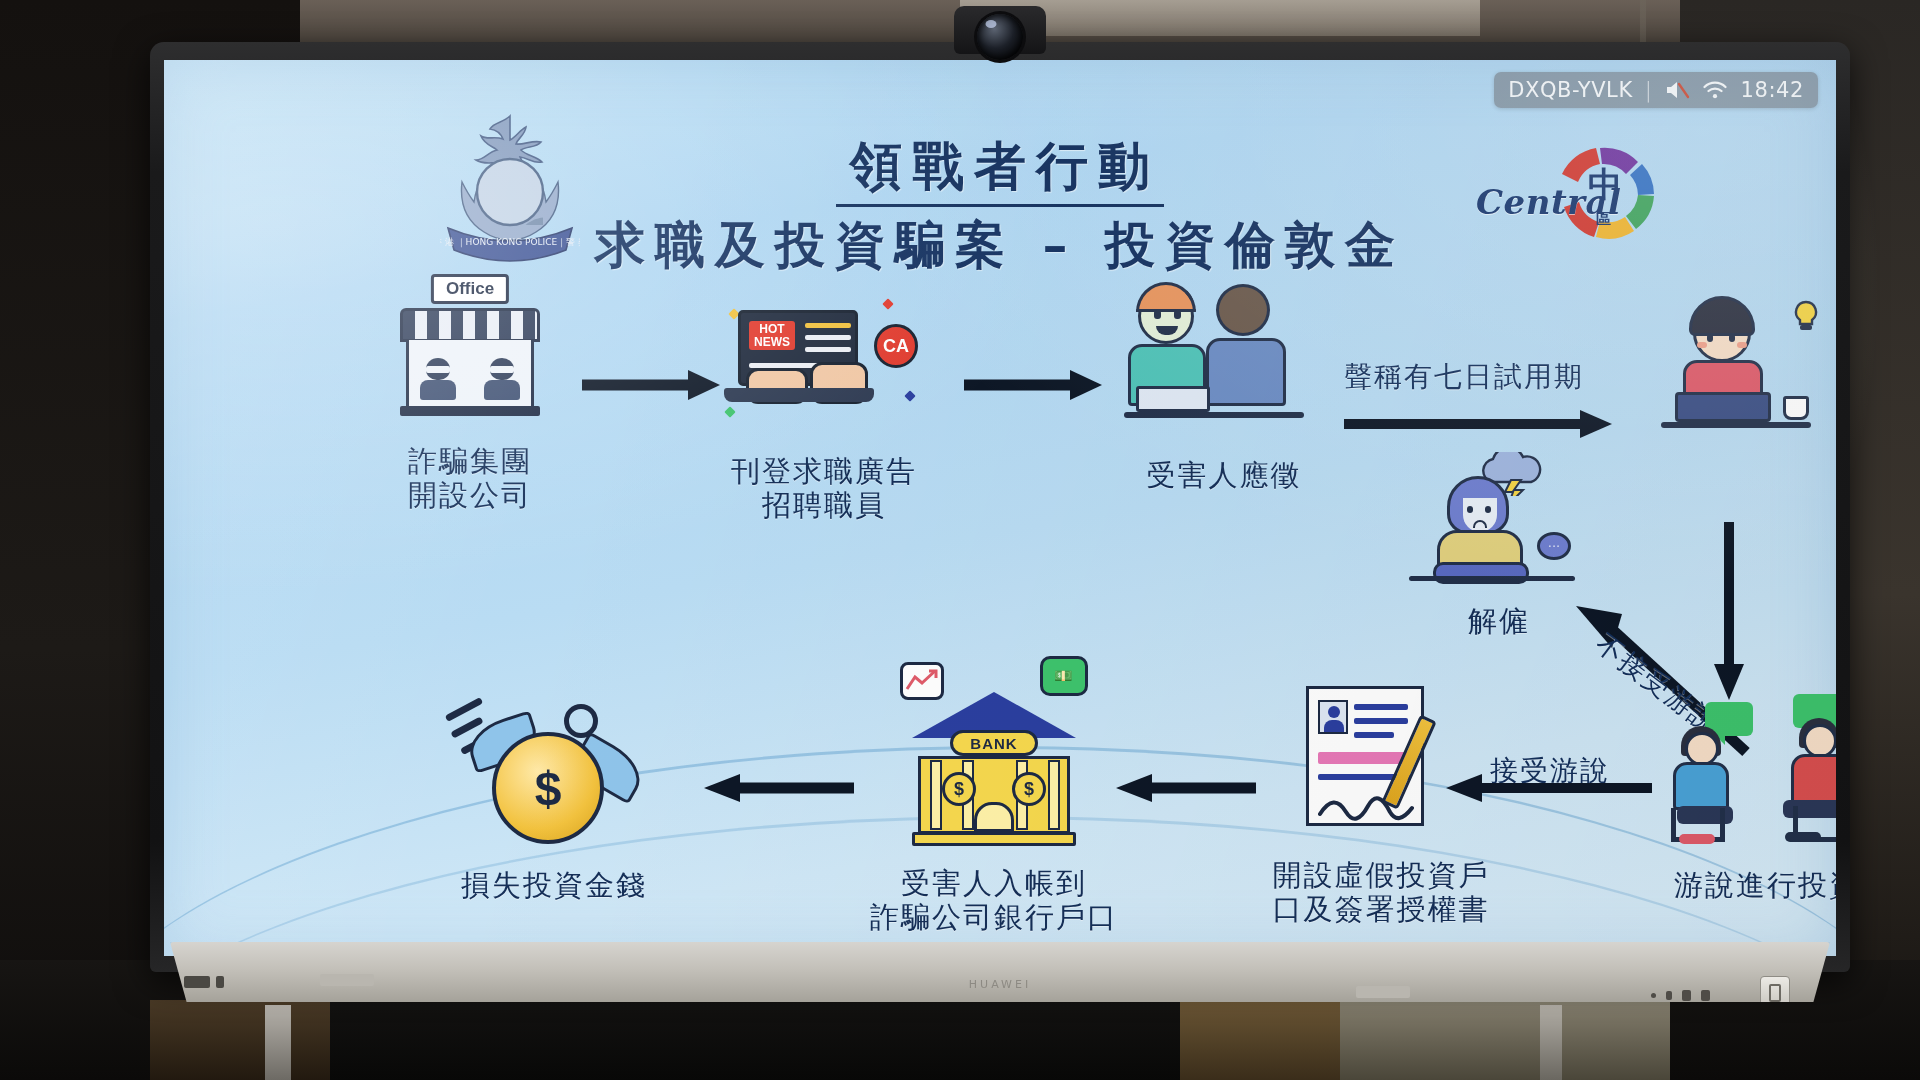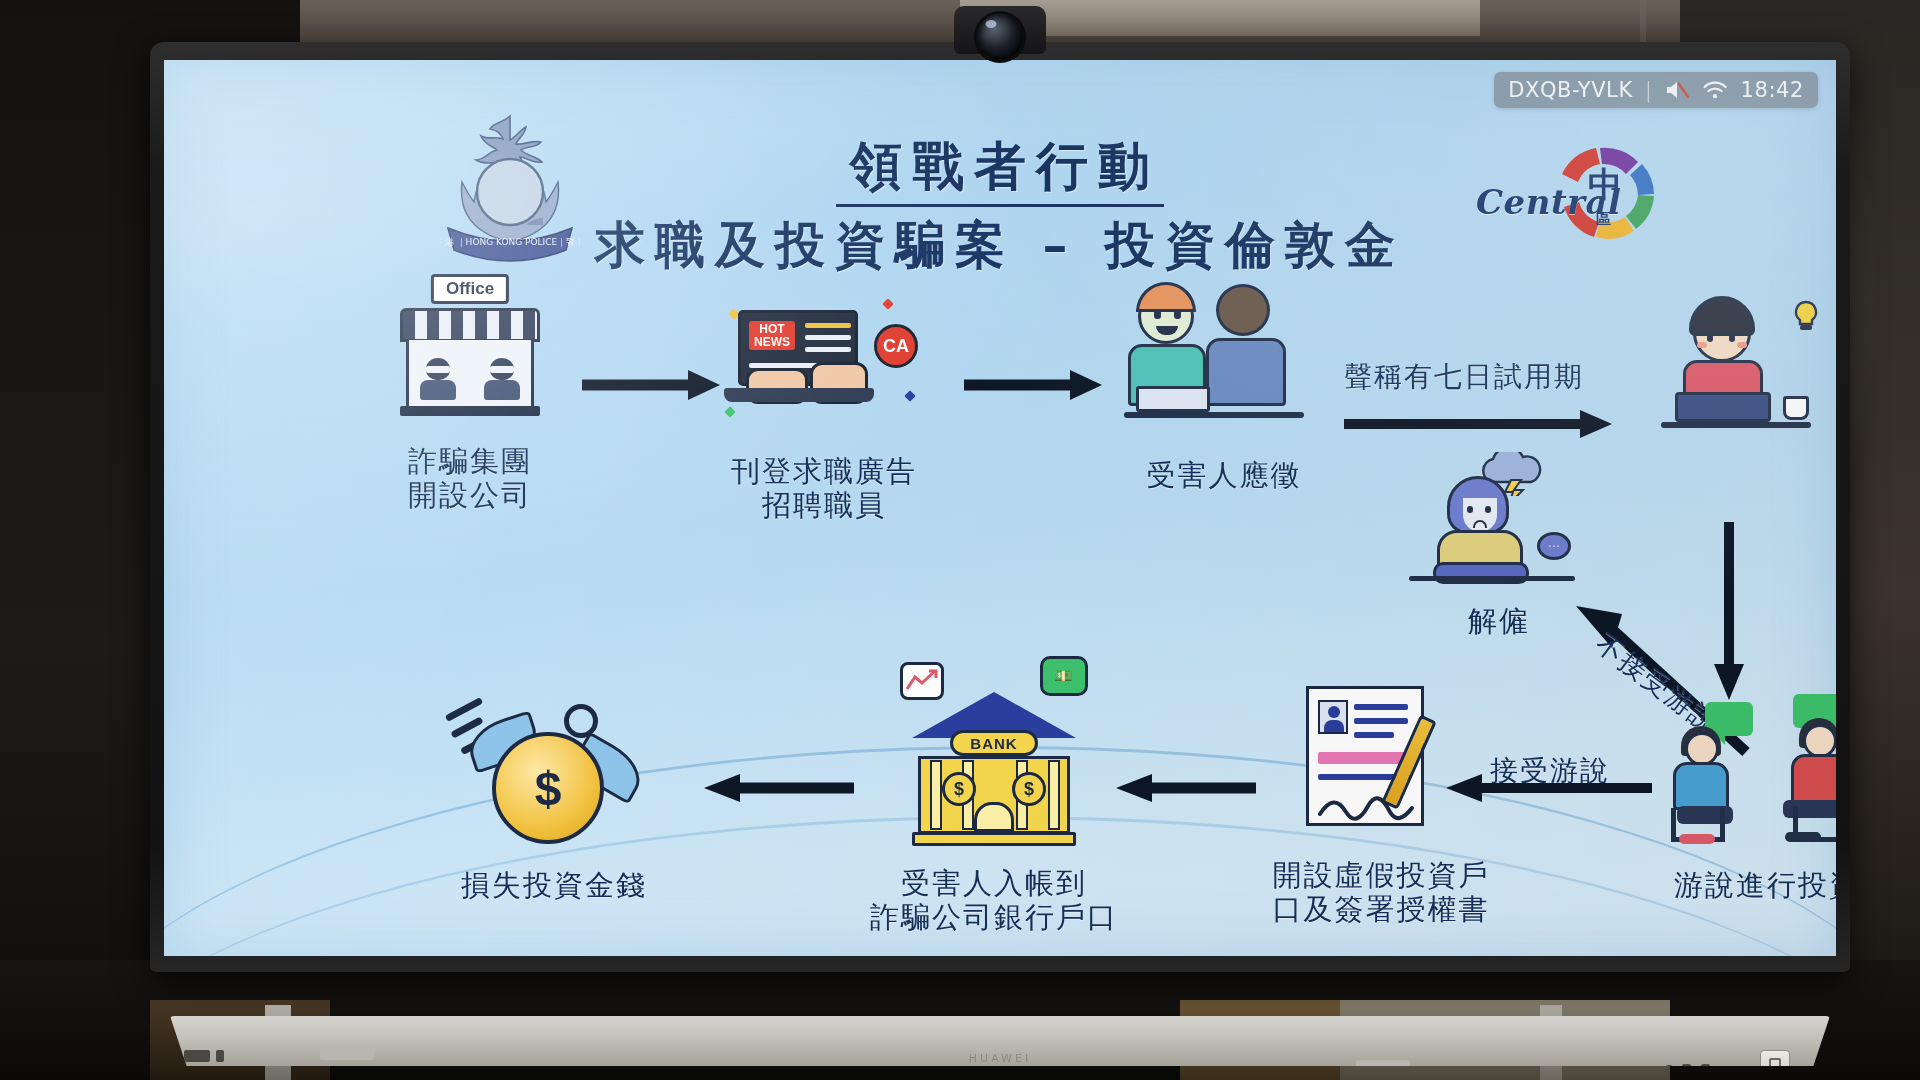--- a/index.html
+++ b/index.html
@@ -65,22 +65,22 @@
   }
   .screen-curve-arc{
     position:absolute; left:-6%; bottom:-120px; width:112%; height:330px;
     border-top:3px solid rgba(80,150,200,.40);
     border-radius:50% 50% 0 0 / 100% 100% 0 0;
     pointer-events:none;
   }
   .screen-curve-arc.b{ bottom:-160px; height:300px; border-top-color:rgba(80,150,200,.26); }
 
   .stand-neck {
-    position:absolute; left:50%; top:1004px; transform:translateX(-50%);
-    width:1660px; height:50px;
+    position:absolute; left:50%; top:930px; transform:translateX(-50%);
+    width:1660px; height:60px;
     background:linear-gradient(180deg,#d6d4cf 0%,#c3c0b9 45%,#a5a29a 100%);
     border-radius:4px 4px 10px 10px;
     box-shadow:0 8px 18px rgba(0,0,0,.55);
     clip-path:polygon(0 0,100% 0,99% 100%,1% 100%);
   }
   .huawei-mark { position:absolute; left:50%; top:36px; transform:translateX(-50%); font-size:11px; letter-spacing:3px; color:#8d8a83; }
   .port-l { position:absolute; left:14px; top:34px; width:26px; height:12px; background:#4a4843; border-radius:2px; }
   .port-l2{ position:absolute; left:46px; top:34px; width:8px;  height:12px; background:#4a4843; border-radius:2px; }
   .label-l{ position:absolute; left:150px;top:32px; width:54px; height:12px; background:#b9b6af; border-radius:2px; }
   .label-r{ position:absolute; right:420px;top:44px; width:54px; height:12px; background:#b9b6af; border-radius:2px; }

